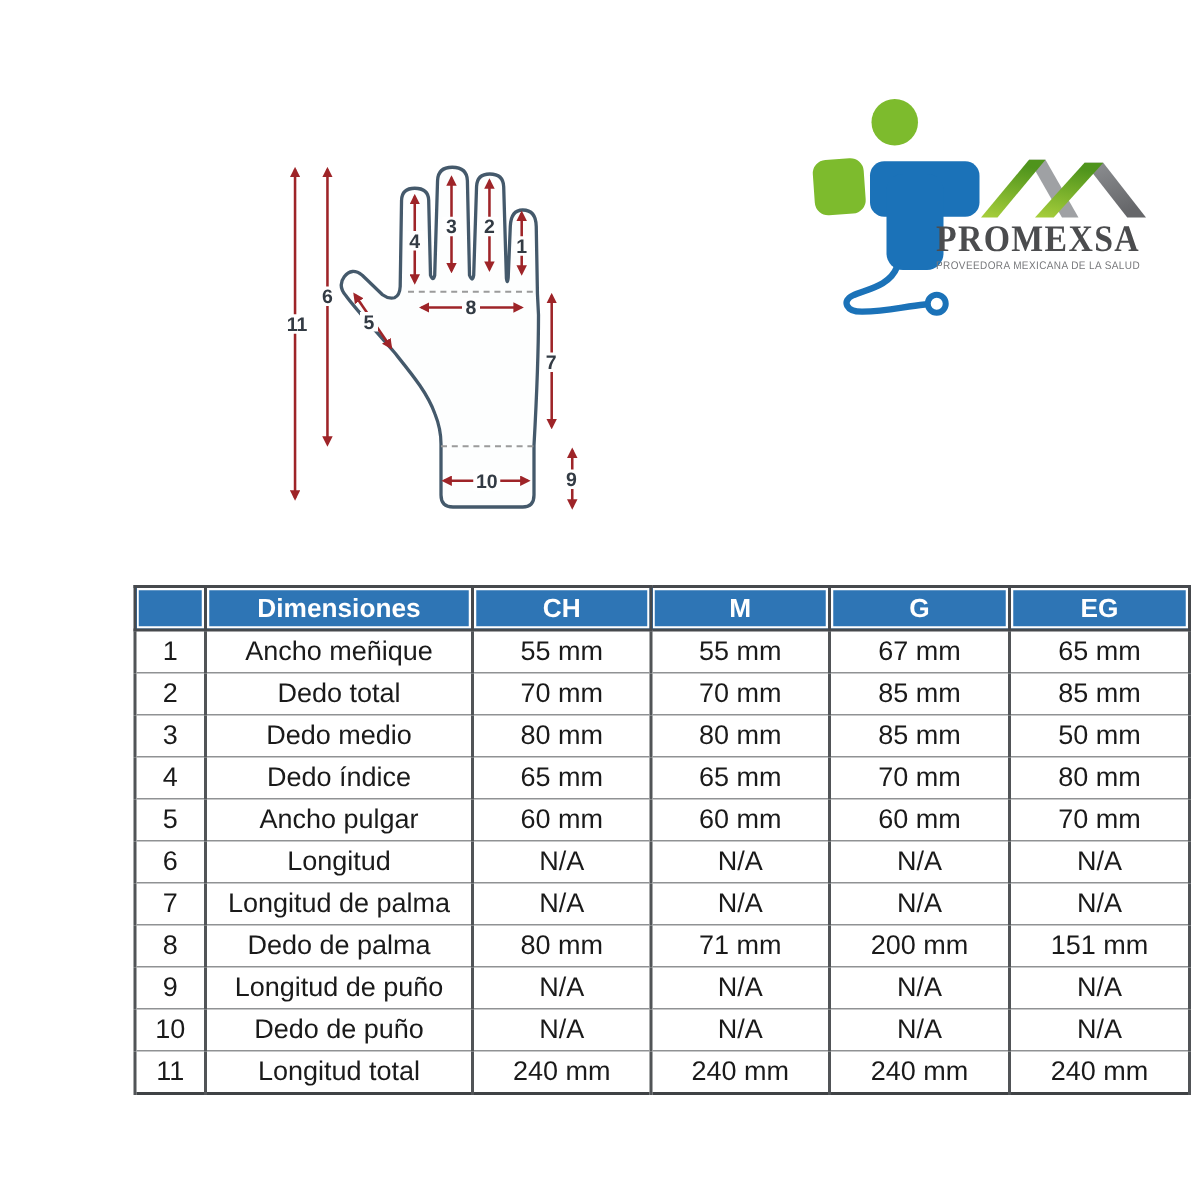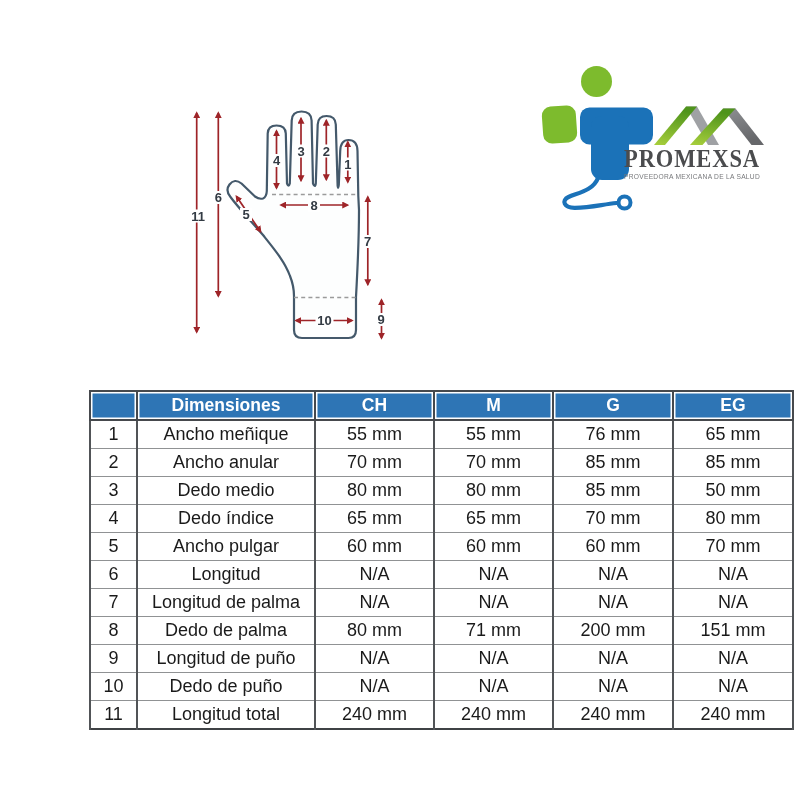--- a/index.html
+++ b/index.html
@@ -182,26 +182,26 @@
         <th>G</th>
         <th>EG</th>
       </tr>
     </thead>
     <tbody>
       <tr>
         <td>1</td>
         <td>Ancho meñique</td>
         <td>55 mm</td>
         <td>55 mm</td>
-        <td>76 mm</td>
+        <td>67 mm</td>
         <td>65 mm</td>
       </tr>
       <tr>
         <td>2</td>
-        <td>Ancho anular</td>
+        <td>Dedo total</td>
         <td>70 mm</td>
         <td>70 mm</td>
         <td>85 mm</td>
         <td>85 mm</td>
       </tr>
       <tr>
         <td>3</td>
         <td>Dedo medio</td>
         <td>80 mm</td>
         <td>80 mm</td>

